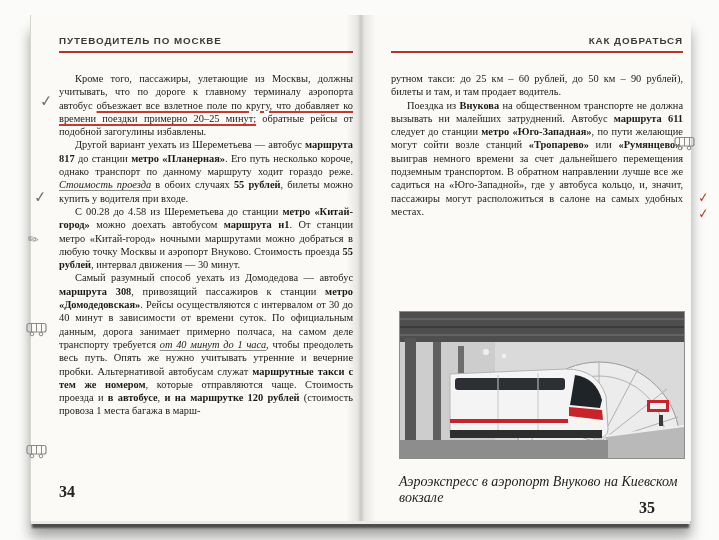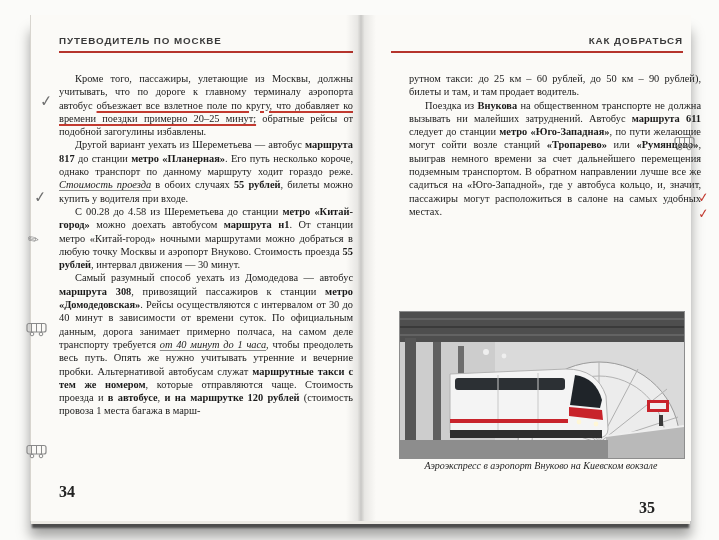--- a/index.html
+++ b/index.html
@@ -39,21 +39,21 @@
   }
   .page.left .head-rule{left:28px;width:294px;}
   .page.right .head-rule{left:30px;width:292px;}
 
   .body-text{
     position:absolute;top:57px;
     font-size:10.4px;line-height:13.3px;color:#1b1b1b;
     text-align:justify;
   }
   .page.left .body-text{left:28px;width:294px;}
-  .page.right .body-text{left:48px;width:292px;font-family:Liberation Serif, serif;}
+  .page.right .body-text{left:30px;width:292px;font-family:Liberation Serif, serif;}
   .para{margin:0;}
   .para.indent{text-indent:16px;}
   .b{font-weight:bold;}
   .u-red{
     text-decoration:underline;
     text-decoration-color:#c23a30;
     text-decoration-thickness:1.5px;
     text-underline-offset:2px;
   }
   .u-pen{
@@ -71,22 +71,22 @@
   .page.left .page-number{left:28px;}
   .page.right .page-number{right:36px;margin-top:16px;}
 
   .photo-figure{
     position:absolute;left:38px;top:296px;width:286px;
   }
   .photo-frame{
     width:284px;height:146px;border:1px solid #8d8d8d;background:#cfcfcf;
   }
   .photo-caption{
-    margin-top:1px;text-align:center;
-    font-style:italic;font-size:10px;color:#222;width:284px;
+    margin-top:15px;
+    font-style:italic;font-size:14px;color:#222;width:284px;
   }
 
   
   .mark{position:absolute;pointer-events:none;}
   .check{
     font-family:"DejaVu Sans", sans-serif;
     color:#6f6f6f;font-size:15px;transform:rotate(-6deg);
   }
   .check.red{color:#c23a30;font-size:13px;}
   .c1{left:40px;top:92px;}

